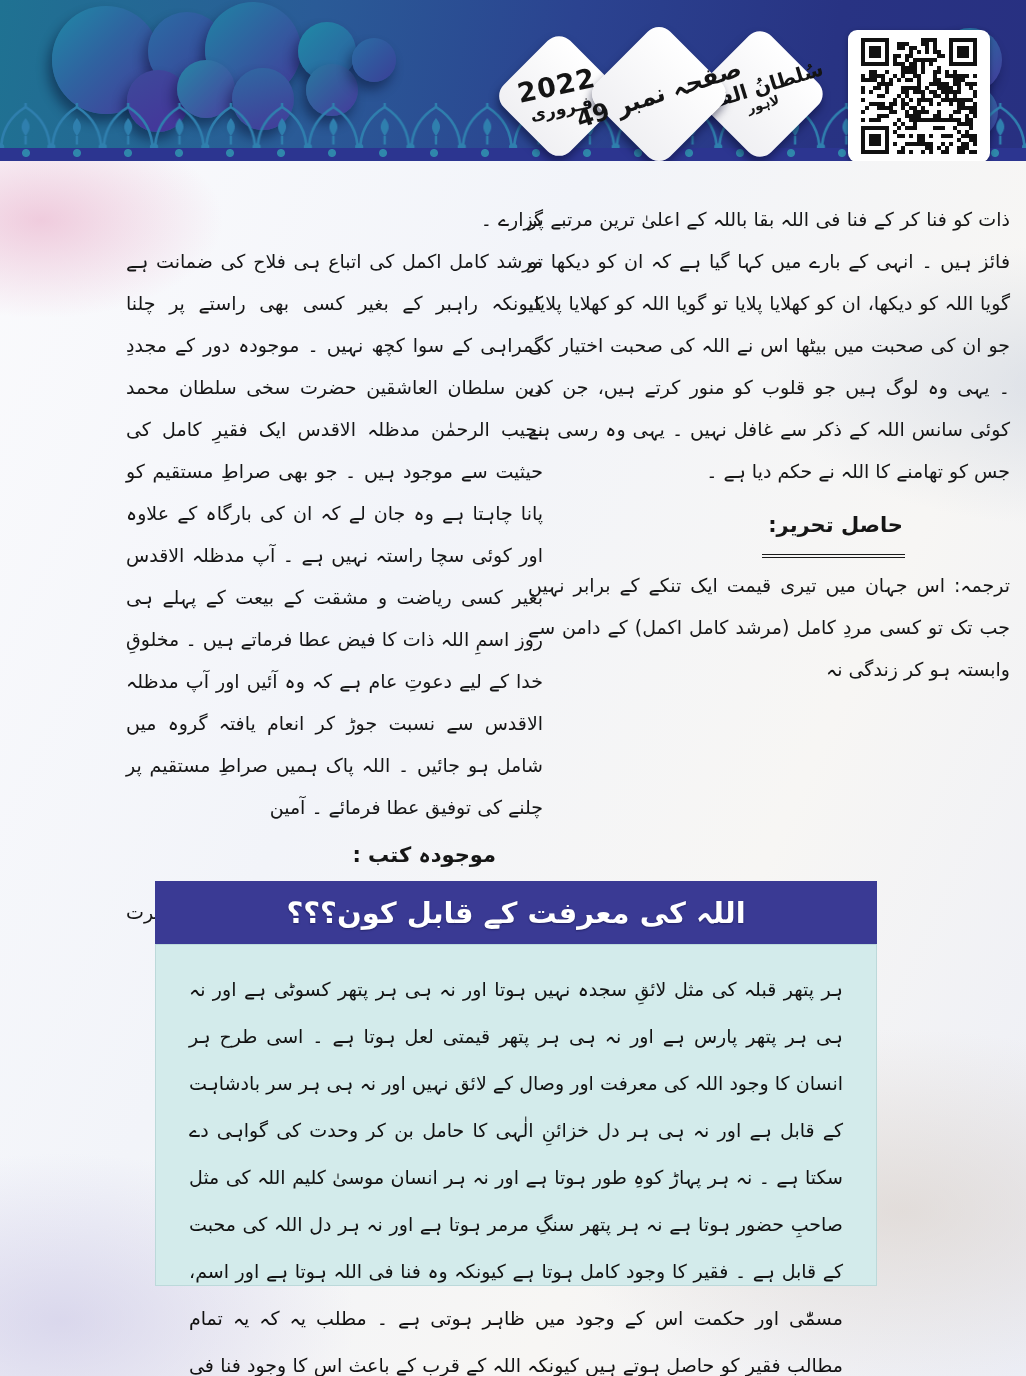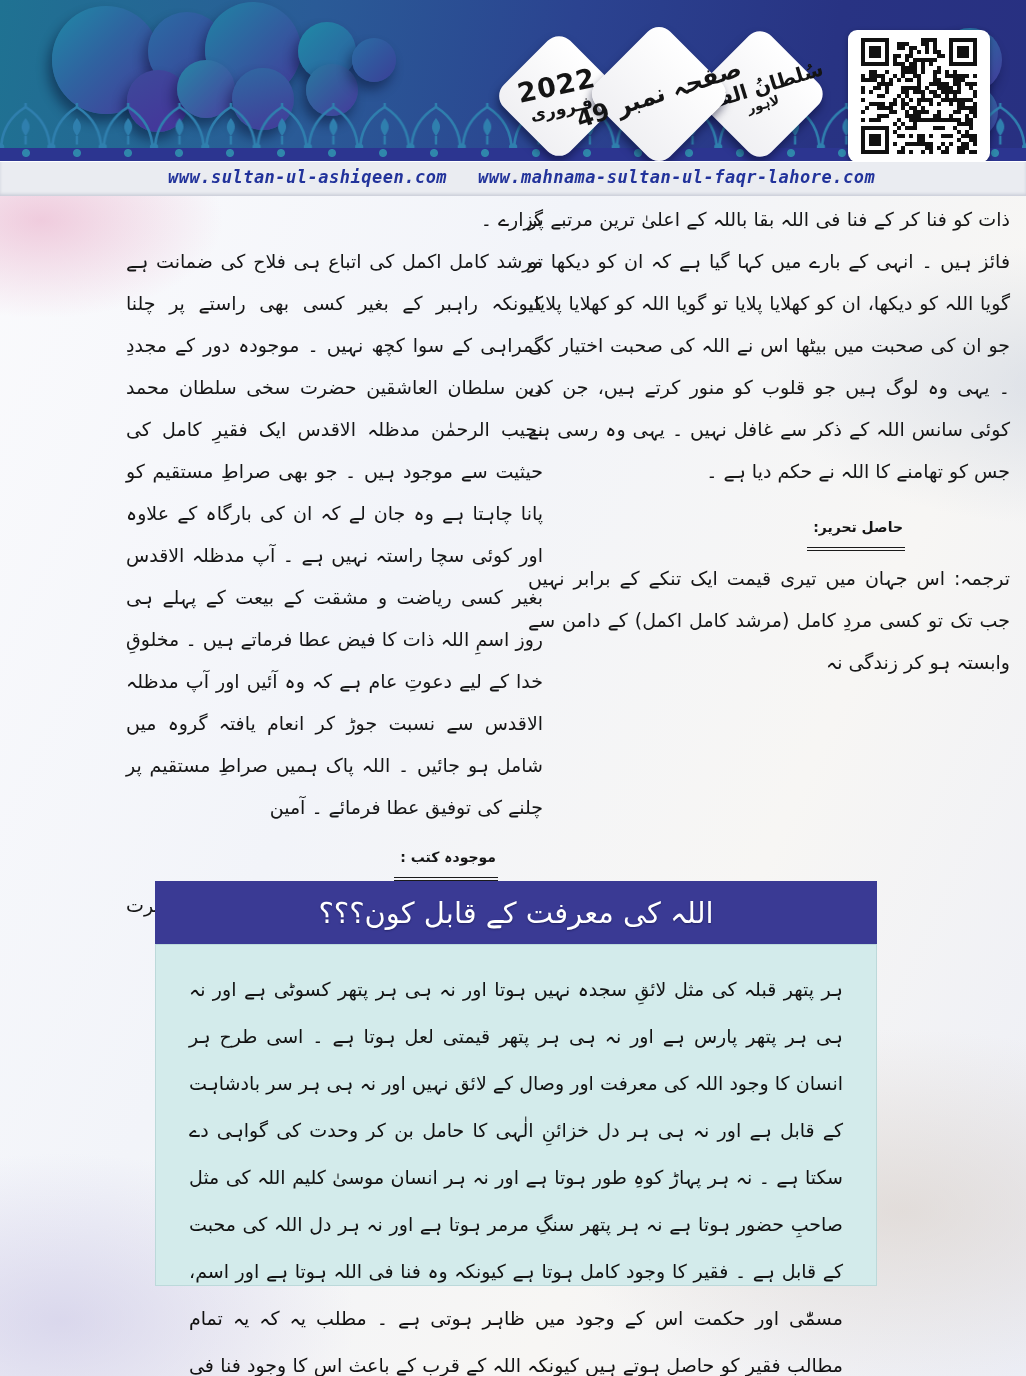--- a/index.html
+++ b/index.html
@@ -57,38 +57,38 @@
   .url-left{left:168px;}
   .url-right{left:478px;}
 
   
   .col{position:absolute;direction:rtl;color:#161616;font-size:19px;line-height:42px;text-align:justify;}
   .col p{margin:0;}
   .col-right{top:198px;right:16px;width:482px;margin-left:29px;}
   .col-left{top:198px;left:126px;width:417px;}
 
   .heading-row{margin:12px 105px 6px 0;}
-  .section-heading{display:inline-block;font-weight:bold;font-size:14px;line-height:30px;
-    border-bottom:4px double #1a1a1a;padding:0 2px 5px 6px;}
+  .section-heading{display:inline-block;font-weight:bold;font-size:21px;line-height:30px;
+    border-bottom:4px double #1a1a1a;padding:0 2px 14px 6px;}
   .books-heading-row{margin:6px 45px 4px 0;}
 
   .poetry{width:300px;margin:2px 130px 0 auto;}
   .poetry .v{text-align:justify;text-align-last:justify;line-height:40px;}
   .poetry-attrib{text-align:left;font-size:15px;line-height:24px;margin-left:-12px;}
 
   .books{margin-top:2px;line-height:40px;}
   .books p{margin:0;}
   .bk-indent{margin-left:24px;margin-right:88px;}
   .bk-short{text-align:right;margin-right:88px;}
   .bk-wrap{text-align:justify;text-align-last:left;padding-left:40px;}
 
   
   .feature-banner{position:absolute;top:881px;left:155px;width:722px;height:63px;background:#3a3a94;
     color:#ffffff;display:flex;align-items:center;justify-content:center;z-index:2;}
-  .feature-title{font-weight:normal;font-size:29px;direction:rtl;text-shadow:0 1px 2px rgba(0,0,40,.4);}
+  .feature-title{font-weight:bold;font-size:29px;direction:rtl;text-shadow:0 1px 2px rgba(0,0,40,.4);}
   .feature-box{position:absolute;top:944px;left:155px;width:722px;height:342px;background:#d3ebeb;
     box-shadow:0 0 0 1px #bcd9da inset;z-index:1;}
   .feature-body{direction:rtl;color:#121212;font-size:19px;line-height:47px;text-align:justify;
     padding:22px 34px 0 34px;}
 </style>
 </head>
 <body>
 
 <div class="page">
 
@@ -454,24 +454,20 @@
           <rect x="80" y="112" width="4" height="4" fill="#111"></rect>
           <rect x="84" y="112" width="4" height="4" fill="#111"></rect>
           <rect x="96" y="112" width="4" height="4" fill="#111"></rect>
           <rect x="100" y="112" width="4" height="4" fill="#111"></rect>
           <rect x="108" y="112" width="4" height="4" fill="#111"></rect>
           <rect x="112" y="112" width="4" height="4" fill="#111"></rect>
         </svg>
       </div>
   </div>
 
-  <div class="url-strip">
-    <span class="url url-left">www.sultan-ul-ashiqeen.com</span>
-    <span class="url url-right">www.mahnama-sultan-ul-faqr-lahore.com</span>
-  </div>
 
   <div class="col col-right">
     <p>ذات کو فنا کر کے فنا فی اللہ بقا باللہ کے اعلیٰ ترین مرتبے پر فائز ہیں ۔ انہی کے بارے میں کہا گیا ہے کہ ان کو دیکھا تو گویا اللہ کو دیکھا، ان کو کھلایا پلایا تو گویا اللہ کو کھلایا پلایا، جو ان کی صحبت میں بیٹھا اس نے اللہ کی صحبت اختیار کی ۔ یہی وہ لوگ ہیں جو قلوب کو منور کرتے ہیں، جن کی کوئی سانس اللہ کے ذکر سے غافل نہیں ۔ یہی وہ رسی ہے جس کو تھامنے کا اللہ نے حکم دیا ہے ۔</p>
     <div class="heading-row">
       <span class="section-heading">حاصل تحریر:</span>
     </div>
     <div class="poetry">
     </div>
     <p>ترجمہ: اس جہان میں تیری قیمت ایک تنکے کے برابر نہیں جب تک تو کسی مردِ کامل (مرشد کامل اکمل) کے دامن سے وابستہ ہو کر زندگی نہ</p>
   </div>

